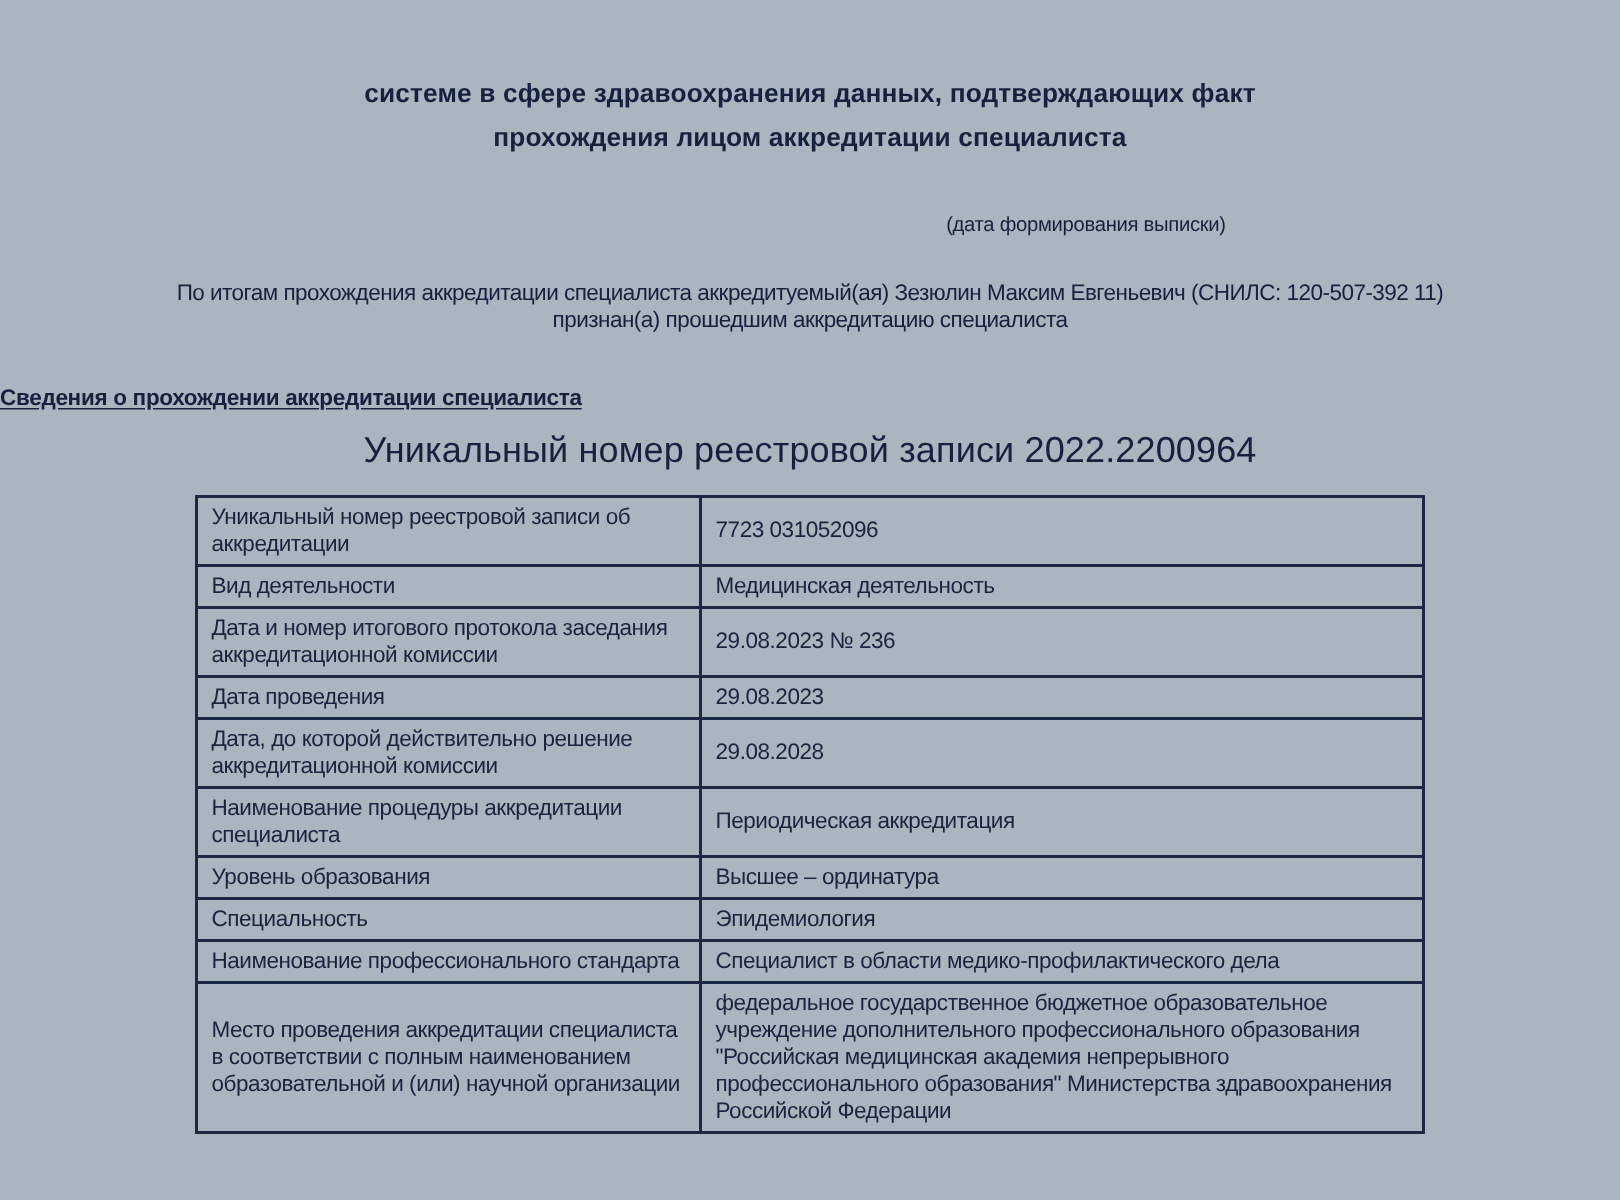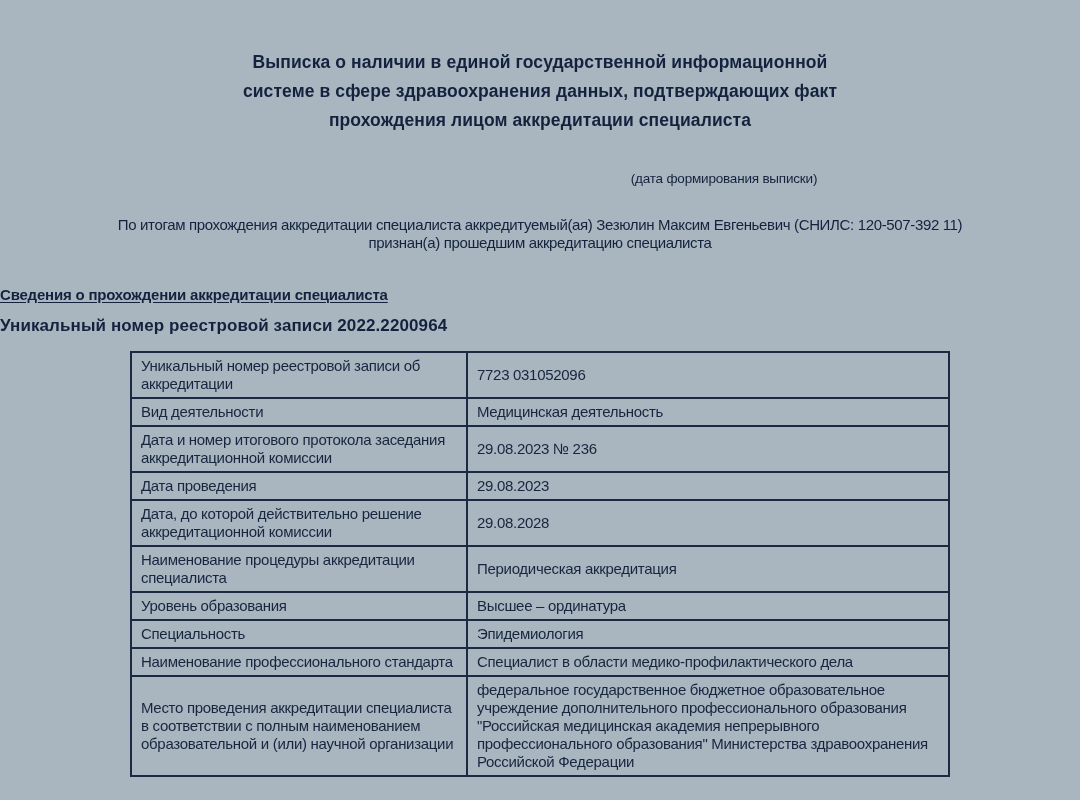--- a/index.html
+++ b/index.html
@@ -52,22 +52,23 @@
     margin-top: 34px;
     text-align: left;
     font-weight: bold;
     font-size: 15px;
     letter-spacing: -0.2px;
     text-decoration: underline;
     text-underline-offset: 2px;
   }
   .registry-heading {
     margin-top: 13px;
-    font-weight: bold;
-    font-size: 17px;
+    text-align: center;
+    font-weight: normal;
+    font-size: 24px;
     letter-spacing: 0.1px;
   }
   table.acc-table {
     width: 820px;
     margin: 15px auto 0;
     border-collapse: collapse;
     font-size: 15px;
     letter-spacing: -0.3px;
     color: #17253f;
   }
@@ -80,21 +81,20 @@
   table.acc-table td.label {
     width: 316px;
   }
 </style>
 </head>
 <body>
 
 <div class="page">
 
   <div class="doc-title">
-    <div>Выписка о наличии в единой государственной информационной</div>
     <div>системе в сфере здравоохранения данных, подтверждающих факт</div>
     <div>прохождения лицом аккредитации специалиста</div>
   </div>
 
   <div class="date-block">
     <div class="date-caption">(дата формирования выписки)</div>
   </div>
 
   <div class="intro">
     <div>По итогам прохождения аккредитации специалиста аккредитуемый(ая) Зезюлин Максим Евгеньевич (СНИЛС: 120-507-392 11)</div>

